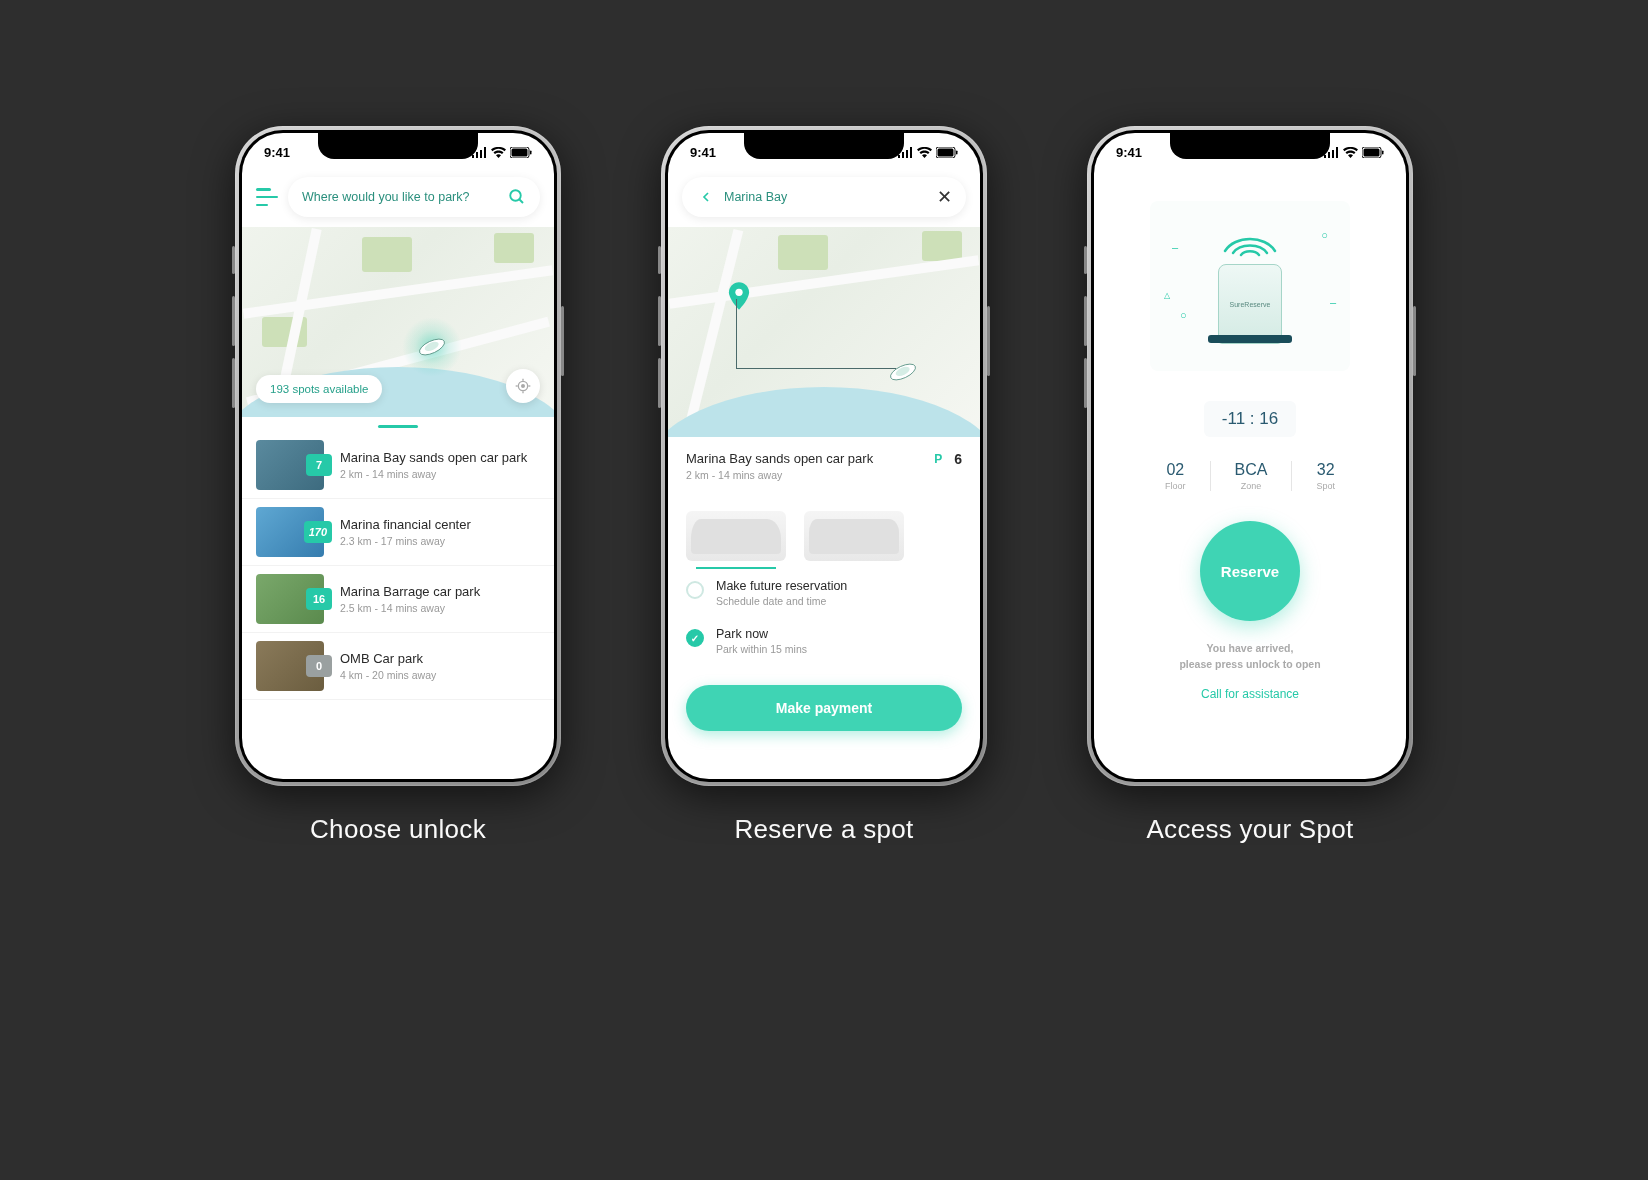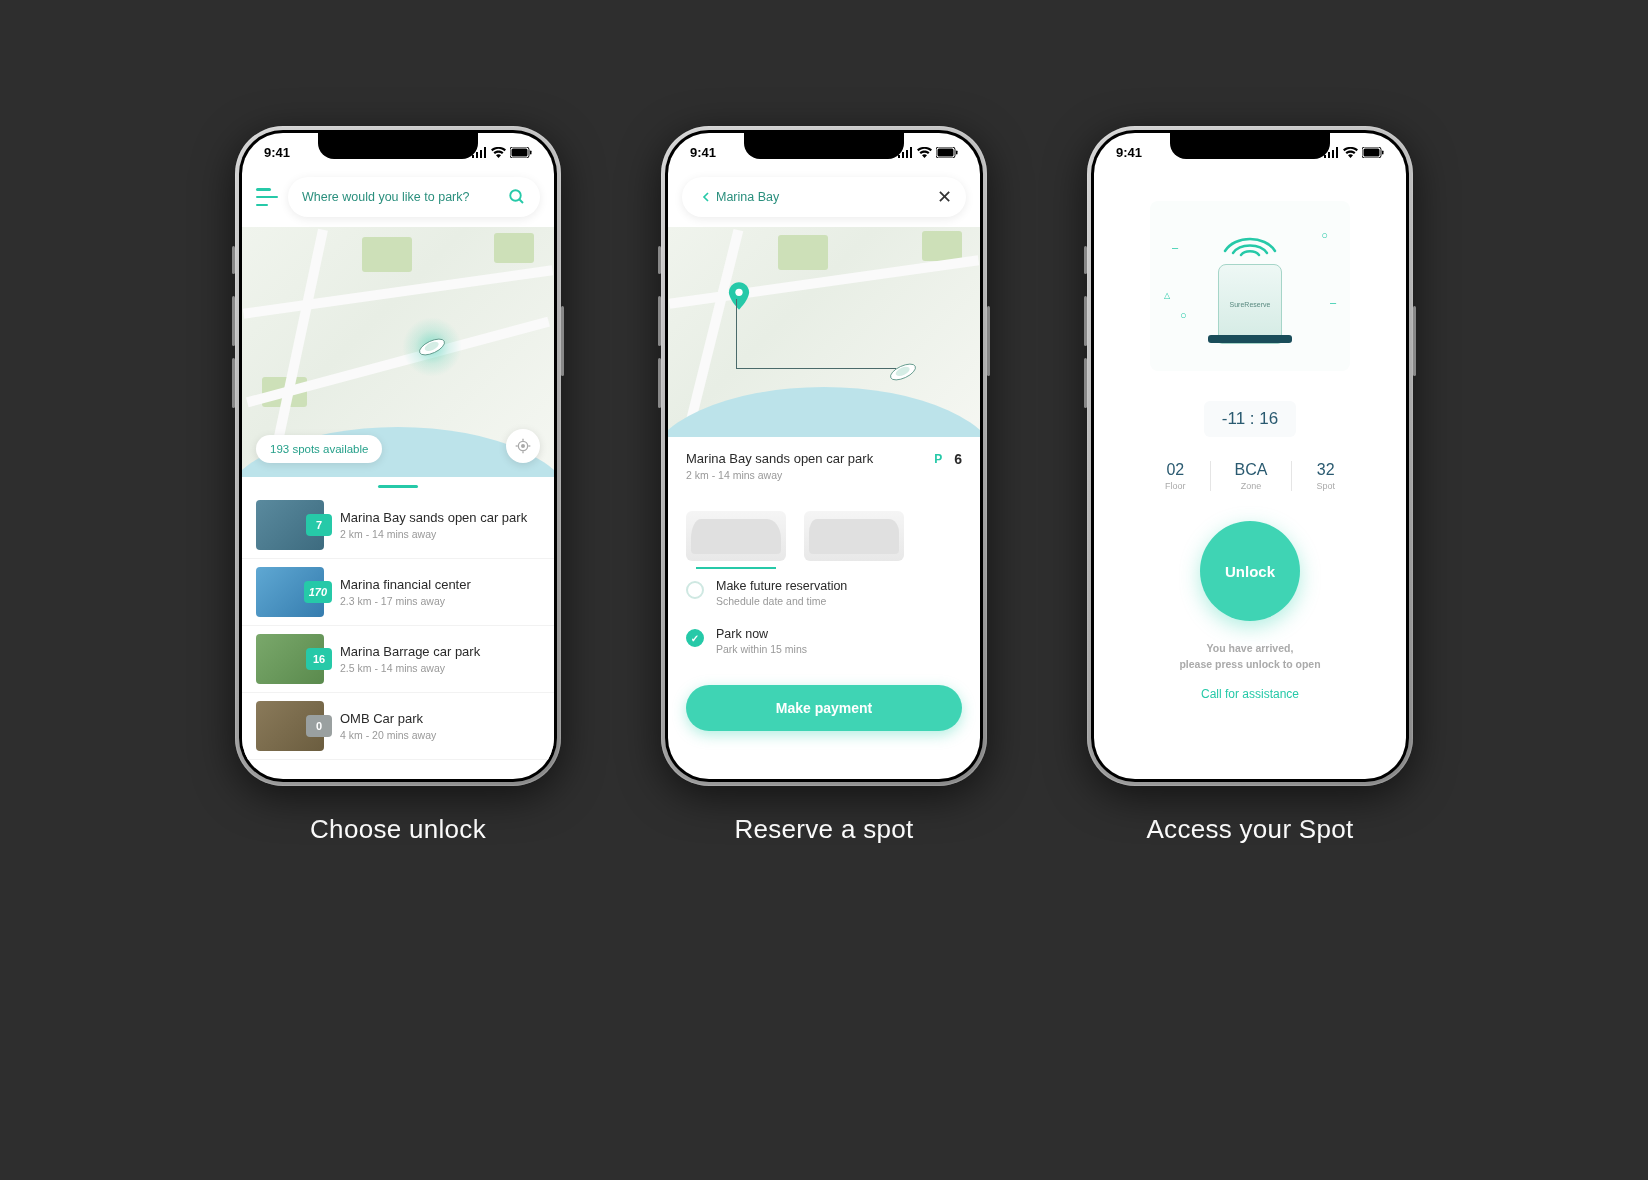--- a/index.html
+++ b/index.html
@@ -133,21 +133,21 @@
   flex: 1;
   border: none;
   outline: none;
   font-size: 12.5px;
   color: #2a8f7d;
   background: transparent;
 }
 .search-pill input::placeholder { color: #2a8f7d; }
 .search-icon-svg { width: 18px; height: 18px; }
 .map-area {
-  height: 250px;
+  height: 190px;
   background: linear-gradient(135deg, #f0f4ed 0%, #e8eee5 40%, #f5f7f2 100%);
   position: relative;
   overflow: hidden;
 }
 .map-road {
   position: absolute;
   background: #fafafa;
 }
 .map-park {
   position: absolute;
@@ -269,20 +269,21 @@
 .back-btn { width: 20px; cursor: pointer; }
 .s2-search {
   flex: 1;
   background: #fff;
   border-radius: 22px;
   box-shadow: 0 2px 10px rgba(0,0,0,0.08);
   height: 40px;
   display: flex;
   align-items: center;
   padding: 0 14px;
+  gap: 8px;
 }
 .s2-search input {
   flex: 1;
   border: none;
   outline: none;
   font-size: 12.5px;
   color: #2a8f7d;
   background: transparent;
 }
 .close-x { font-size: 18px; color: #333; cursor: pointer; font-weight: 300; }
@@ -763,21 +764,21 @@
               <div class="loc-item">
                 <div class="loc-val">BCA</div>
                 <div class="loc-label">Zone</div>
               </div>
               <div class="loc-item">
                 <div class="loc-val">32</div>
                 <div class="loc-label">Spot</div>
               </div>
             </div>
 
-            <div class="unlock-btn">Unlock</div>
+            <div class="unlock-btn">Reserve</div>
 
             <div class="arrive-text">
               <span>You have arrived,</span><br>
               <span>please press unlock to open</span>
             </div>
 
             <div class="assist-link">Call for assistance</div>
           </div>
         </div>
       </div>

